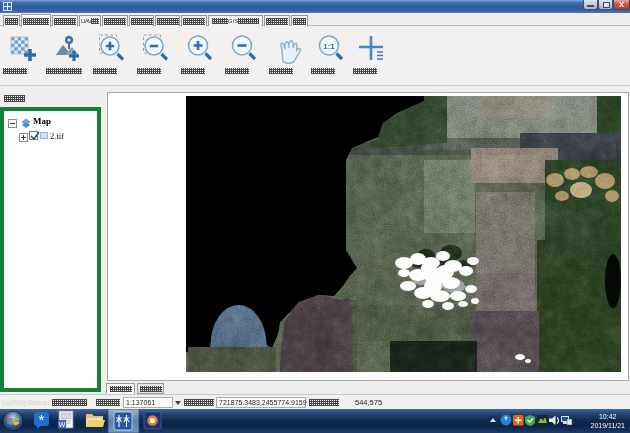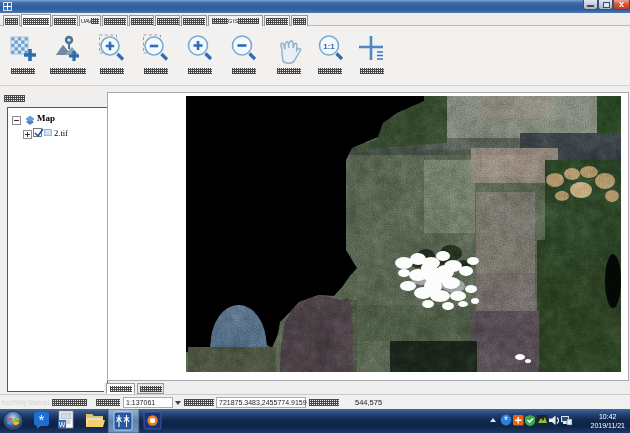--- a/index.html
+++ b/index.html
@@ -18,26 +18,26 @@
 #bclose{left:613px;width:17px;background:linear-gradient(#f0a393,#d9553f 45%,#c03a22)}
 #bmin:after{content:"";position:absolute;left:3px;top:5px;width:7px;height:2px;background:#3c4c63}
 #bmax:after{content:"";position:absolute;left:4px;top:2px;width:5px;height:4px;border:1px solid #3c4c63;background:#dde4ec}
 #bclose:after{content:"x";position:absolute;left:5px;top:-1px;font-size:9px;color:#fff;font-weight:bold;font-family:"Liberation Sans",sans-serif}
 
 #tabrow{position:absolute;left:0;top:13px;width:630px;height:13px;background:#eeedeb;border-bottom:1px solid #bcbab8}
 .tab{position:absolute;top:2px;height:11px;background:#f4f3f1;border:1px solid #979797;border-bottom:none;text-align:center;padding-top:2px;font-size:6px;line-height:6px;color:#333;white-space:nowrap;overflow:hidden}
 .tab.act{background:#fff;top:1px;height:13px;padding-top:3px;z-index:2}
 
 #ribbon{position:absolute;left:0;top:26px;width:630px;height:60px;background:#f2f1ef;border-bottom:1px solid #d4d2d0}
-.tbtn{position:absolute;top:34px;height:50px;text-align:center}
+.tbtn{position:absolute;top:34px;height:50px;text-align:left}
 .tbtn svg{display:block;margin:0 auto}
 .tlab{margin-top:4px;font-size:0;line-height:6px}
 
 #laytit{position:absolute;left:4px;top:95px}
-#tree{position:absolute;left:7px;top:107px;width:101px;height:285px;background:#fff;border:1px solid #15803d}
+#tree{position:absolute;left:0;top:107px;width:101px;height:285px;background:#fff;border:4px solid #15803d}
 .pm{position:absolute;width:9px;height:9px;background:#fff;border:1px solid #8c8c8c}
 .pm:after{content:"";position:absolute;left:1px;top:3px;width:5px;height:1px;background:#333}
 .pm.plus:before{content:"";position:absolute;left:3px;top:1px;width:1px;height:5px;background:#333}
 
 #canvas{position:absolute;left:107px;top:92px;width:522px;height:289px;background:#fff;border:1px solid #a6aab0}
 
 #btabs{position:absolute;left:104px;top:381px;width:526px;height:13px;background:#efeeec}
 .btab{position:absolute;top:0;height:11px;border:1px solid #9a9a9a;text-align:center;padding-top:2px;font-size:0}
 
 #status{position:absolute;left:0;top:394px;width:630px;height:15px;background:#f0f0f0;border-top:1px solid #c8c8c8}

